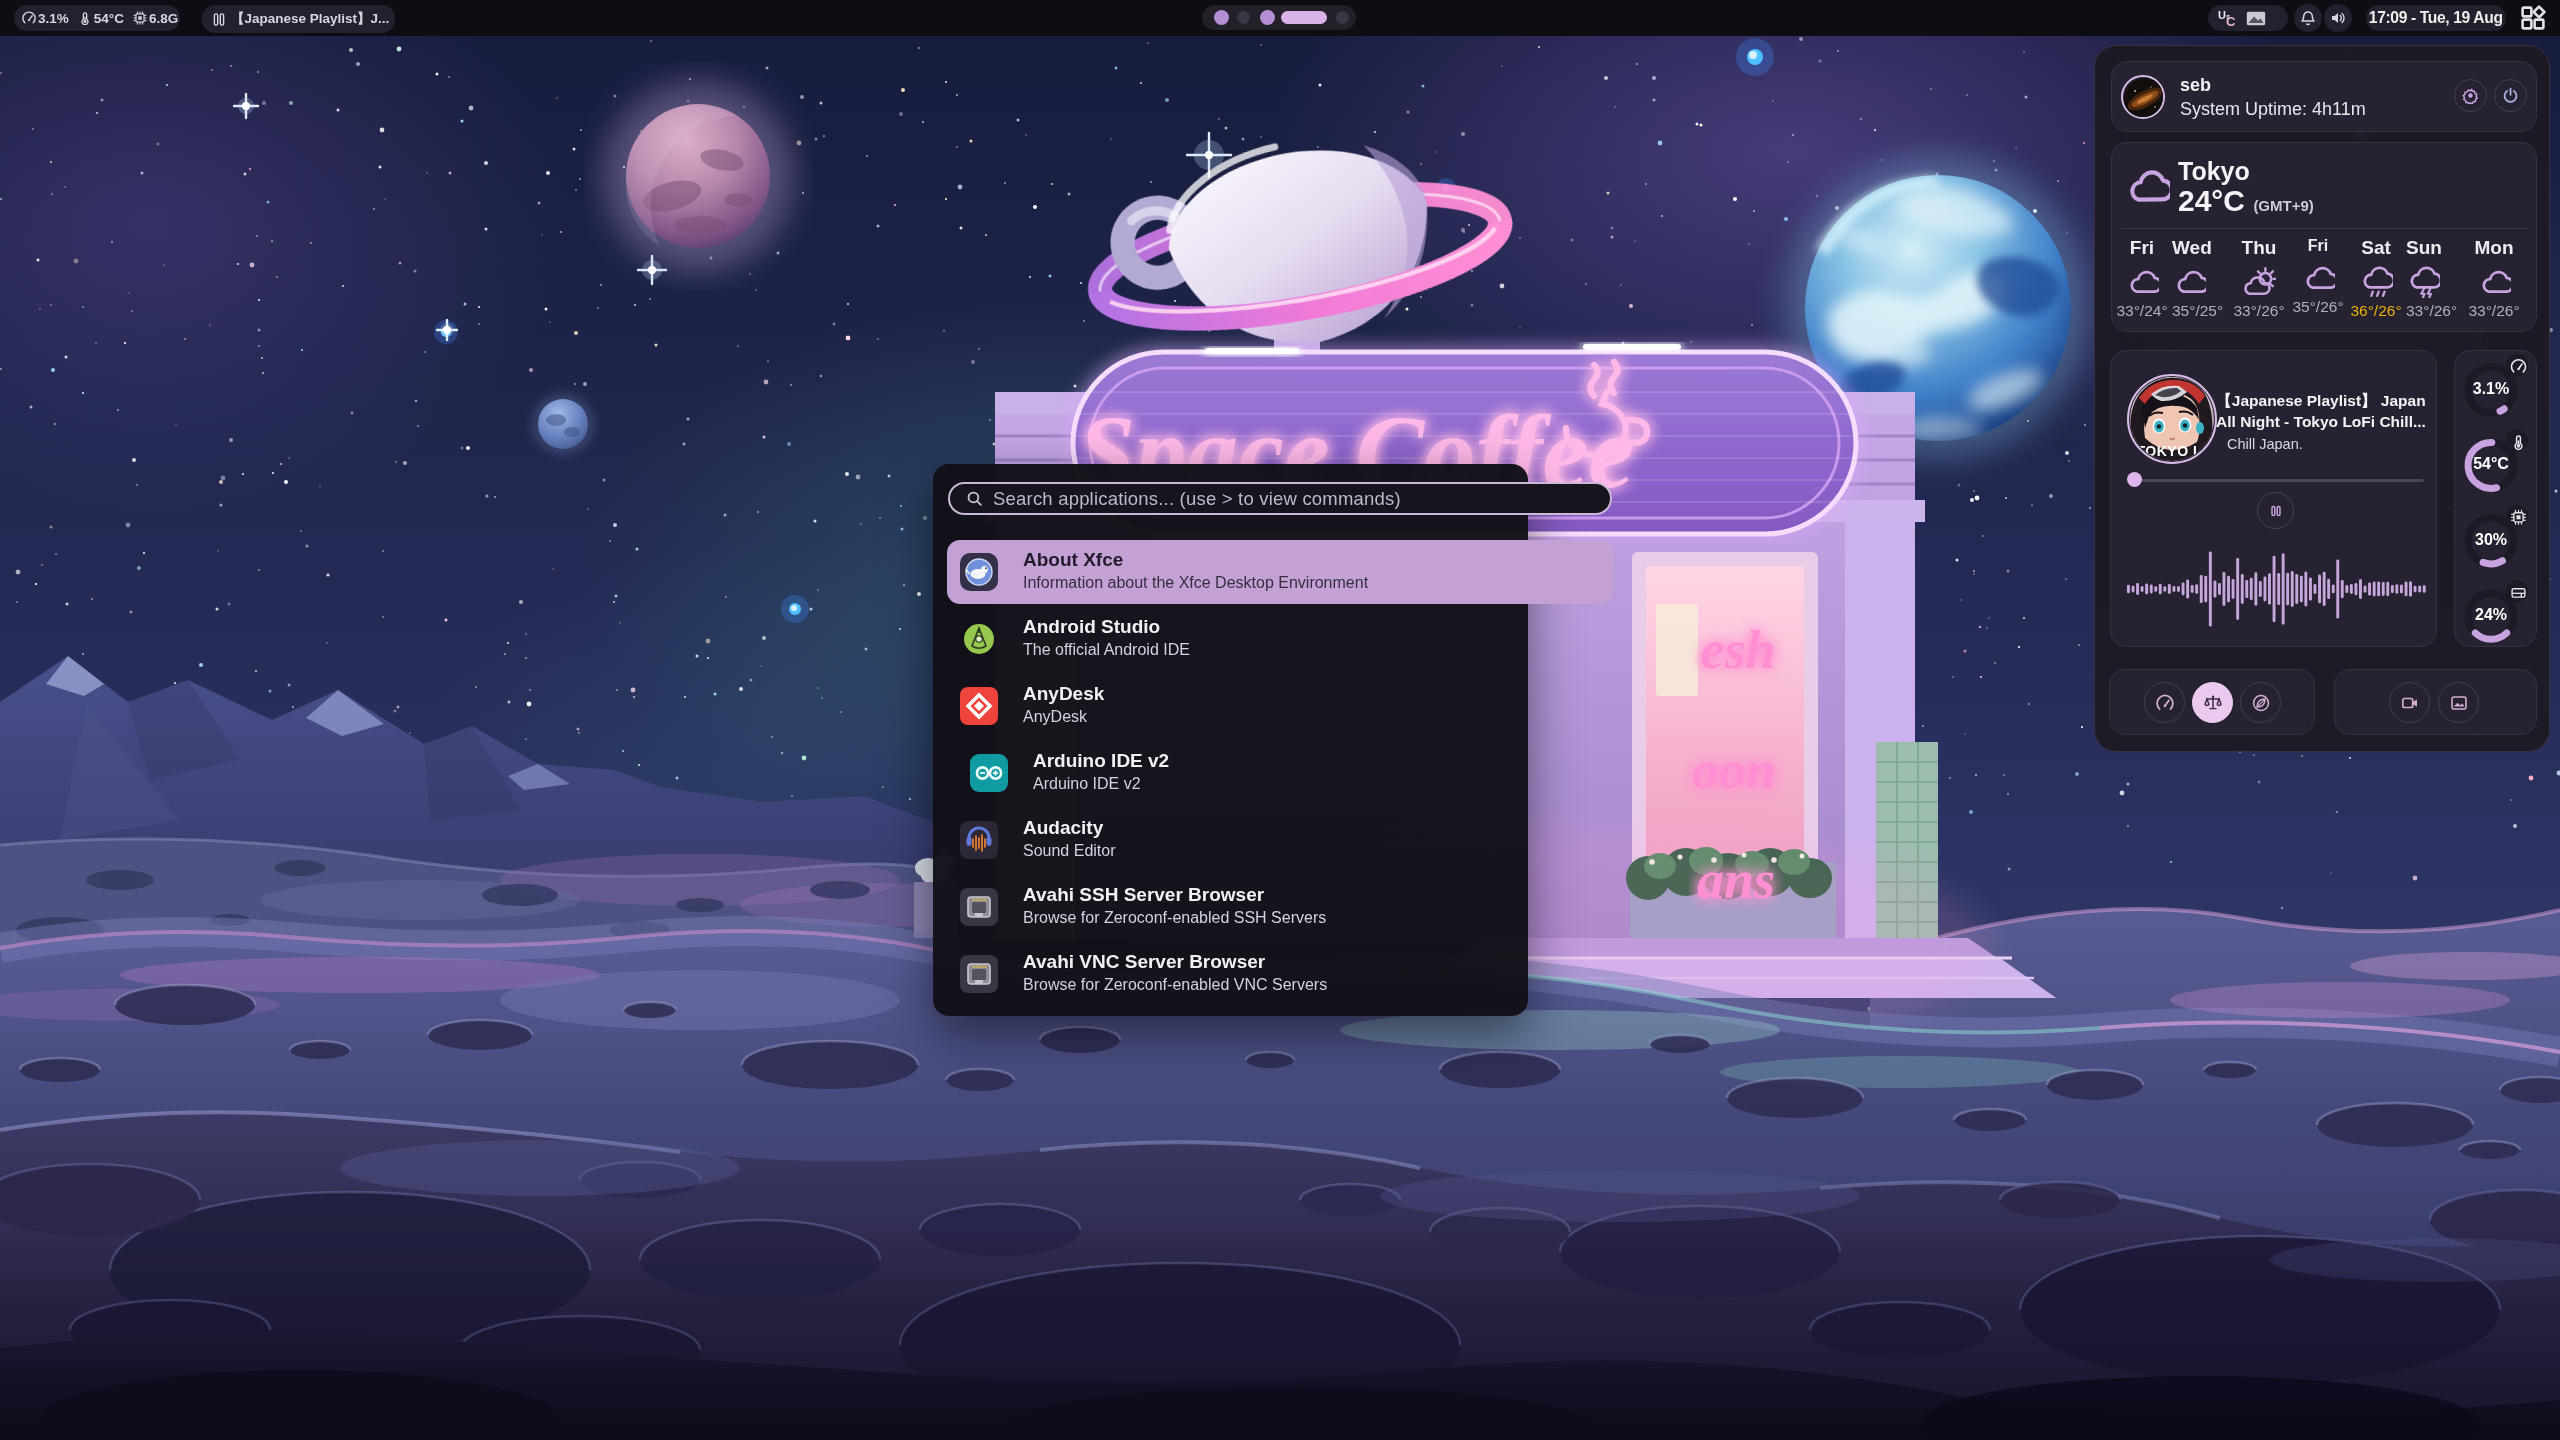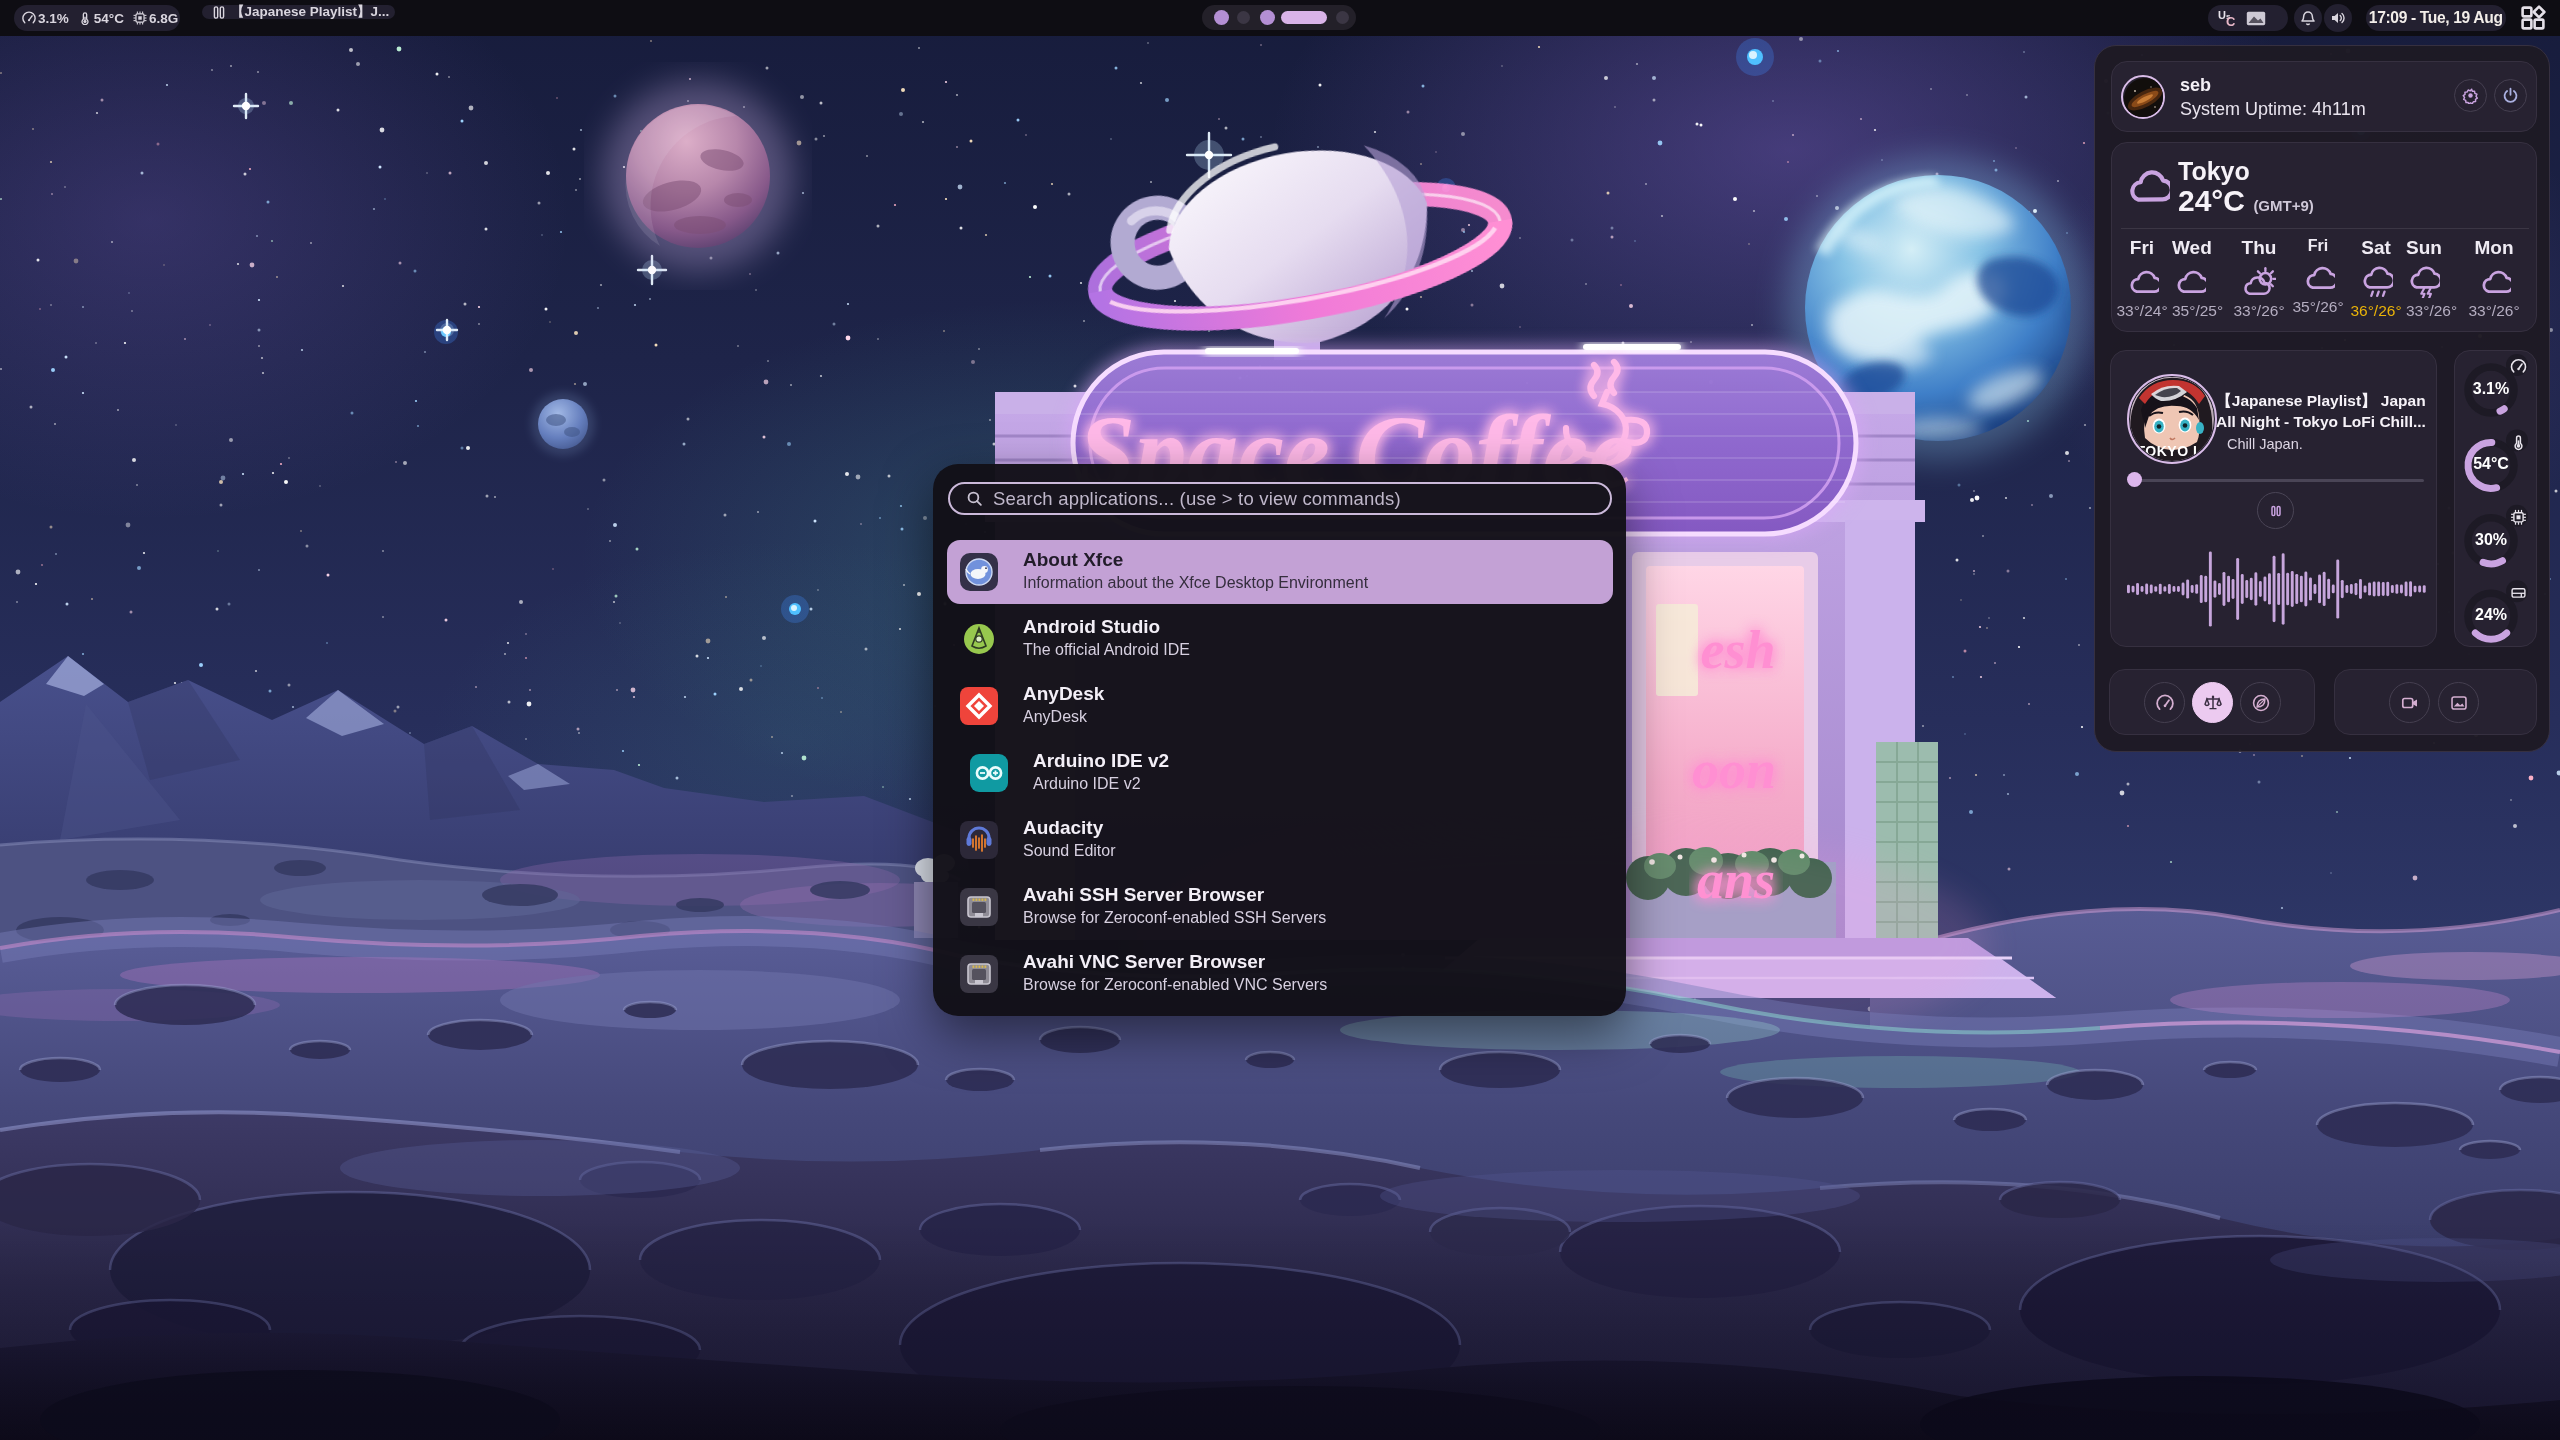--- a/index.html
+++ b/index.html
@@ -1408,21 +1408,21 @@
           <line y1="5" x1="0.6" y2="5" x2="3.2" stroke="#d9d5de" stroke-width="1.2"></line>
           <line y1="5" x1="12.8" y2="5" x2="15.4" stroke="#d9d5de" stroke-width="1.2"></line>
           <line y1="8" x1="0.6" y2="8" x2="3.2" stroke="#d9d5de" stroke-width="1.2"></line>
           <line y1="8" x1="12.8" y2="8" x2="15.4" stroke="#d9d5de" stroke-width="1.2"></line>
           <line y1="11" x1="0.6" y2="11" x2="3.2" stroke="#d9d5de" stroke-width="1.2"></line>
           <line y1="11" x1="12.8" y2="11" x2="15.4" stroke="#d9d5de" stroke-width="1.2"></line>
         </svg>
       </span>
       <span class="pt">6.8G</span>
 </div>
-<div class="abs pill" style="left:202px;top:5px;width:193px;height:14px">
+<div class="abs pill" style="left:202px;top:5px;width:193px;height:28px">
   <span style="margin-left:11px;display:flex;align-items:center">
         <svg width="12" height="13" viewBox="0 0 12 13" style="" xmlns="http://www.w3.org/2000/svg">
           <rect x="1.4" y="0.9" width="3.3" height="11.2" rx="1.6" fill="none" stroke="#d9d5de" stroke-width="1.4"></rect>
           <rect x="7.3" y="0.9" width="3.3" height="11.2" rx="1.6" fill="none" stroke="#d9d5de" stroke-width="1.4"></rect>
         </svg>
       </span>
   <span class="pt" style="font-size:13.5px;margin-left:6px">【Japanese Playlist】J...</span>
 </div>
 <div class="abs pill" style="left:1202px;top:5px;width:154px;height:25px;background:#232029">
   <span class="dot" style="left:12px;background:#b48fd4"></span>
@@ -1459,21 +1459,21 @@
   <span style="font-size:17px;font-weight:bold;color:#f2ede9;letter-spacing:-0.4px;transform:scaleX(0.92)">17:09 - Tue, 19 Aug</span>
 </div>
 <div class="abs" style="left:2520px;top:5px"><svg width="26" height="26" viewBox="0 0 16 16" style="" xmlns="http://www.w3.org/2000/svg">
         <g fill="none" stroke="#e4e0e8" stroke-width="1.6" stroke-linejoin="round">
           <rect x="1.6" y="1.6" width="5.4" height="5.4" rx="0.8"></rect>
           <path d="M11.7,1 L15,4.3 L11.7,7.6 L8.4,4.3Z"></path>
           <rect x="1.6" y="9" width="5.4" height="5.4" rx="0.8"></rect>
           <rect x="9" y="9" width="5.4" height="5.4" rx="0.8"></rect>
         </g>
       </svg></div>
-<div class="abs" style="left:933px;top:464px;width:693px;height:552px;background:rgba(18,15,23,0.97);border-radius:25px;box-shadow:0 18px 50px rgba(0,0,0,0.5)">
+<div class="abs" style="left:933px;top:464px;width:595px;height:552px;background:rgba(18,15,23,0.97);border-radius:16px;box-shadow:0 18px 50px rgba(0,0,0,0.5)">
   <div class="abs" style="left:15px;top:18px;width:664px;height:33px;border:2px solid #cbb9da;border-radius:17px;background:#17141d;display:flex;align-items:center">
     <span style="margin-left:16px;display:flex;align-items:center">
           <svg width="17" height="17" viewBox="0 0 16 16" style="" xmlns="http://www.w3.org/2000/svg">
             <circle cx="7" cy="7" r="4.6" fill="none" stroke="#c9c2d2" stroke-width="1.7"></circle>
             <line x1="10.4" y1="10.4" x2="14" y2="14" stroke="#c9c2d2" stroke-width="1.7" stroke-linecap="round"></line>
           </svg>
         </span>
     <span style="margin-left:10px;font-size:18.5px;color:#bfb7ca;letter-spacing:0.2px">Search applications... (use &gt; to view commands)</span>
   </div>
   <div class="abs" style="left:14px;top:76px;width:666px;height:64px;background:#c3a1d5;border-radius:13px;">

